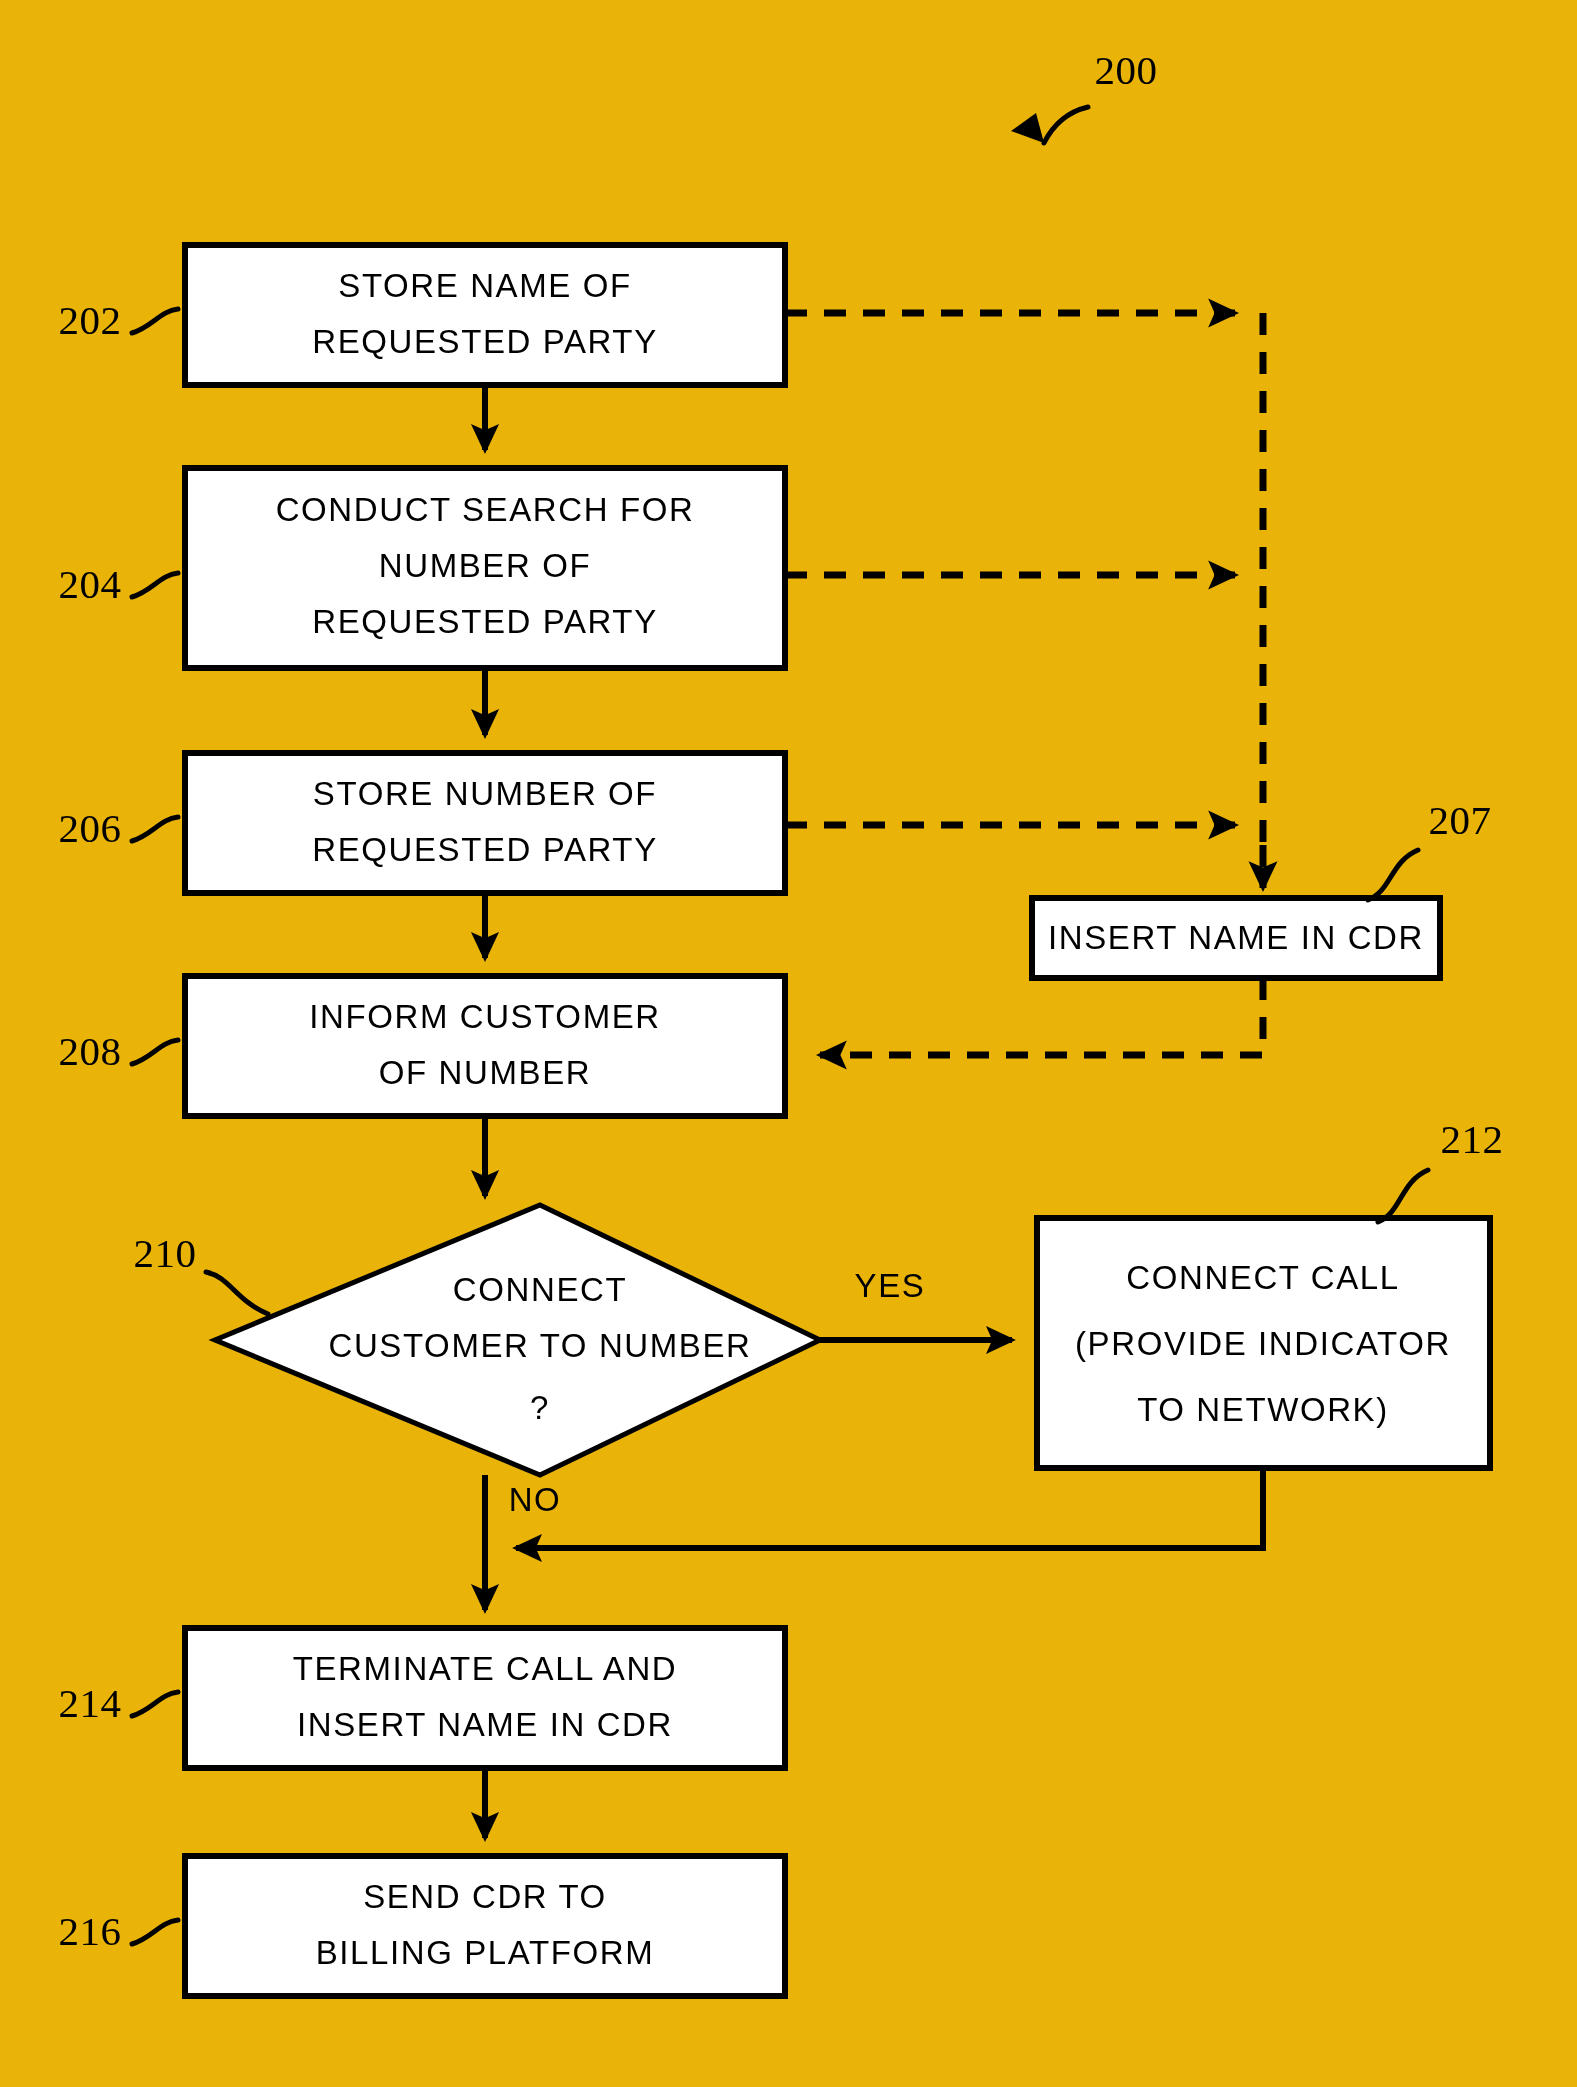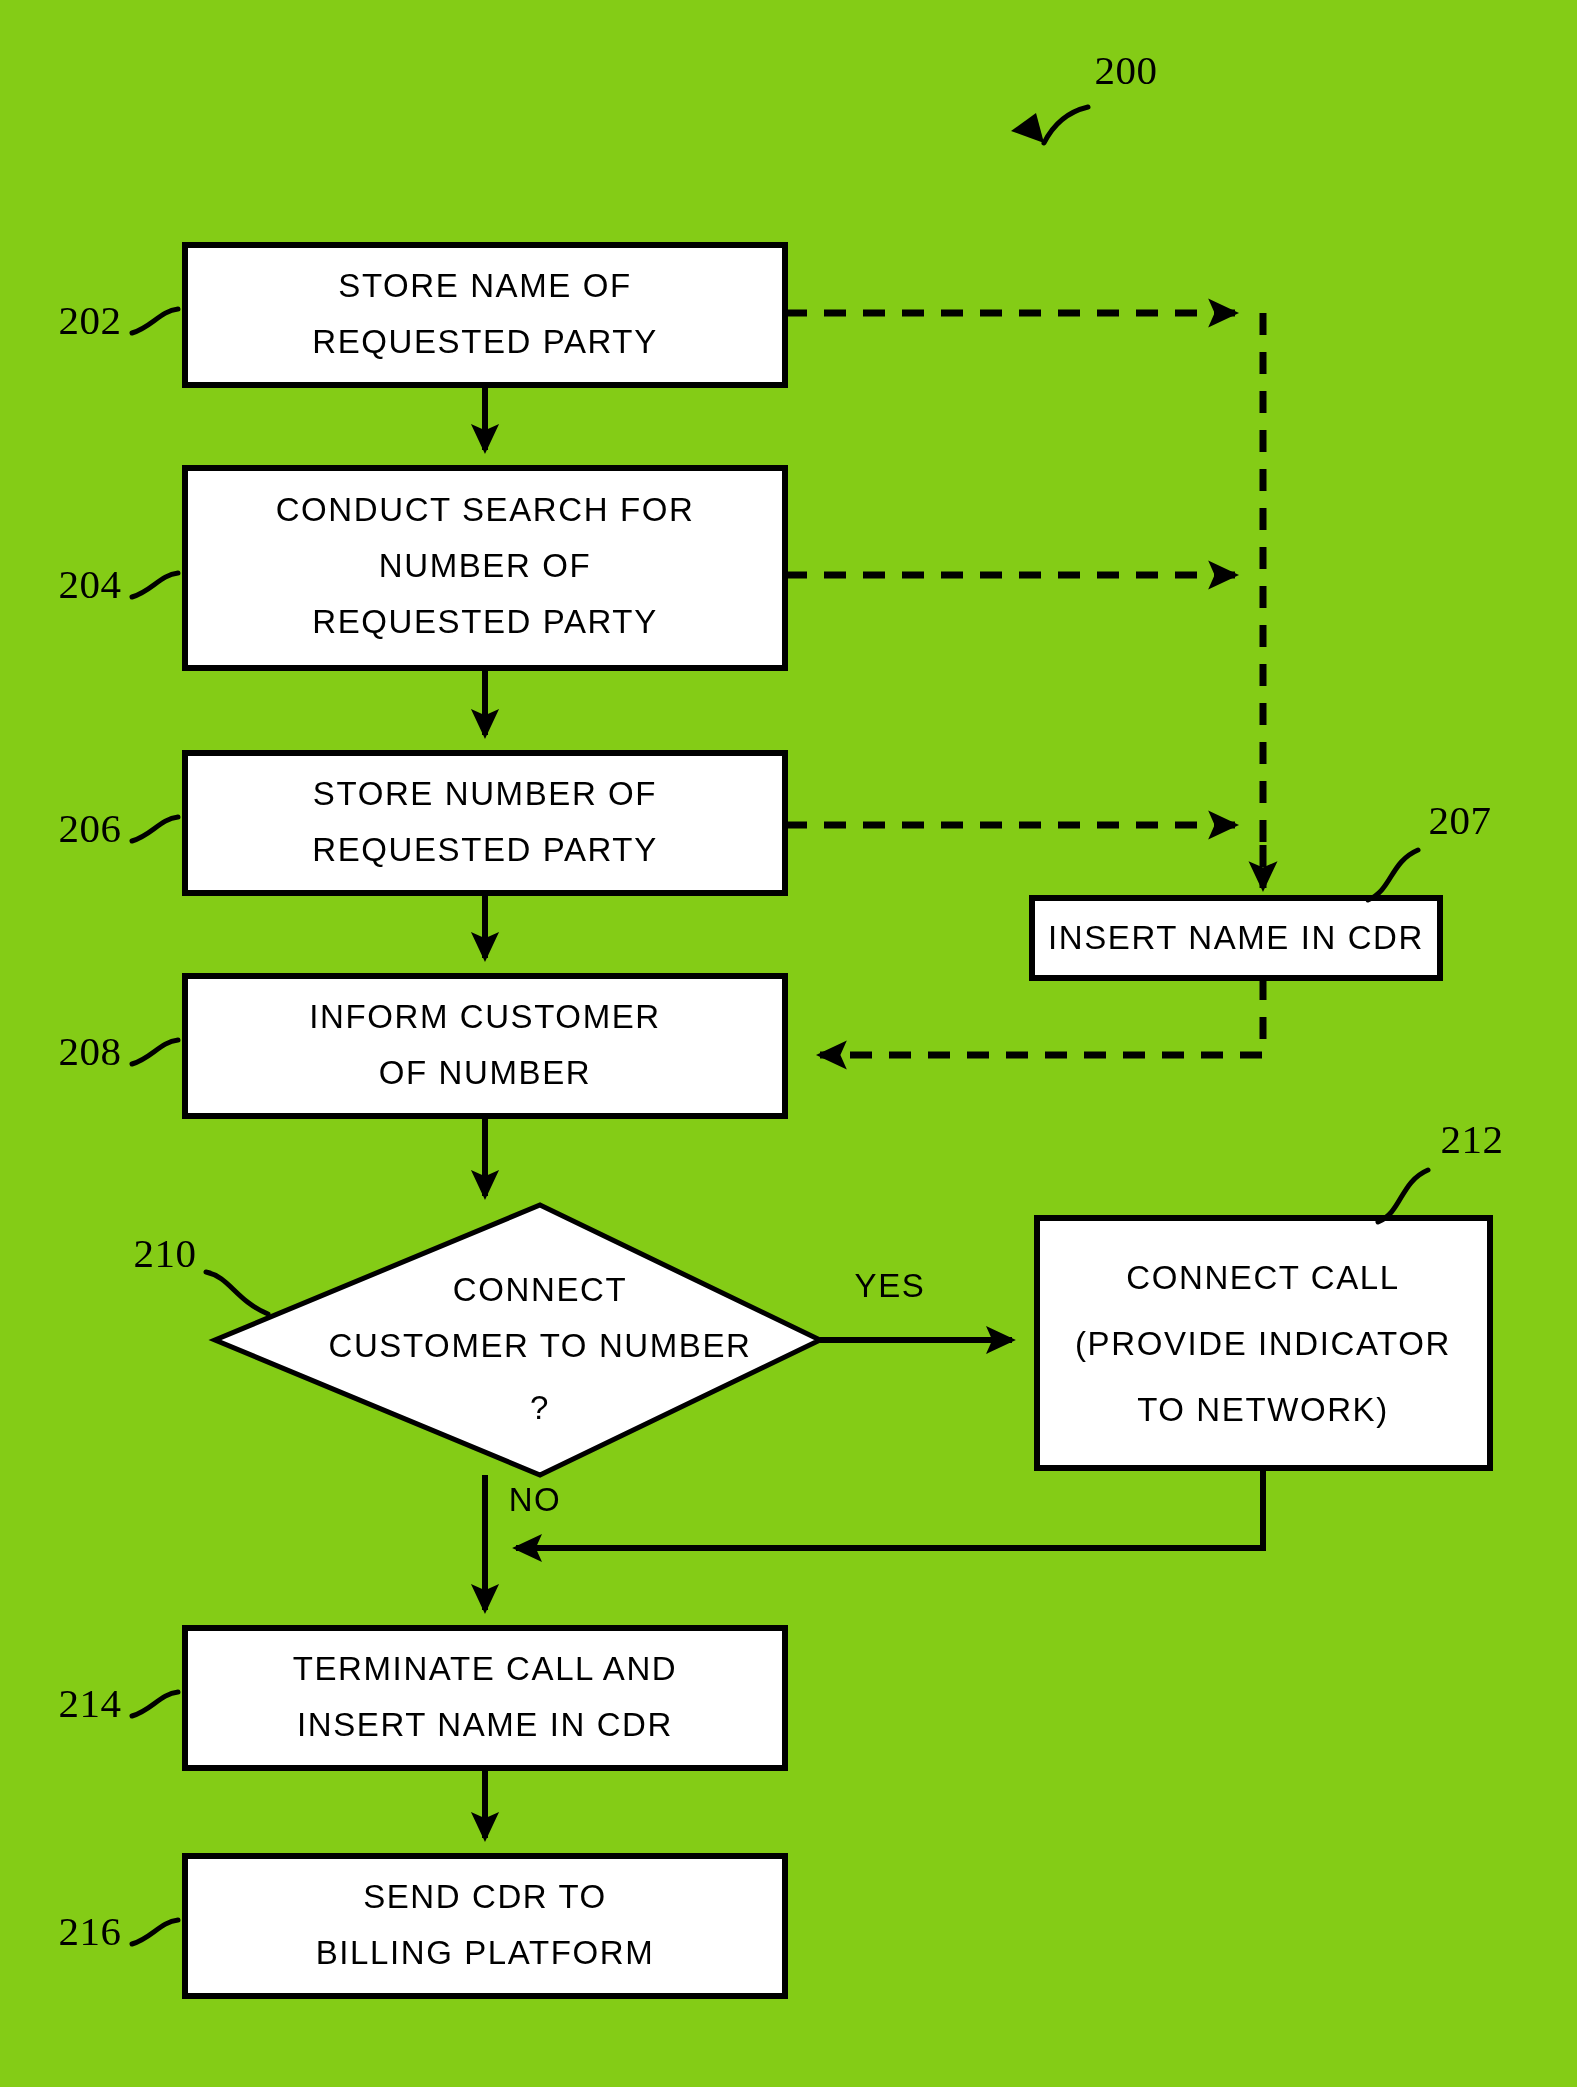--- a/index.html
+++ b/index.html
@@ -4,21 +4,21 @@
 <style>
   html, body {
     margin: 0;
     padding: 0;
     background: #ffffff;
   }
   #page {
     position: relative;
     width: 1577px;
     height: 2087px;
-    background: #84cc16;
+    background: #eab308;
     overflow: hidden;
     font-family: "Liberation Sans", sans-serif;
   }
   #fig {
     position: absolute;
     left: 0;
     top: 0;
     width: 1577px;
     height: 2087px;
   }

